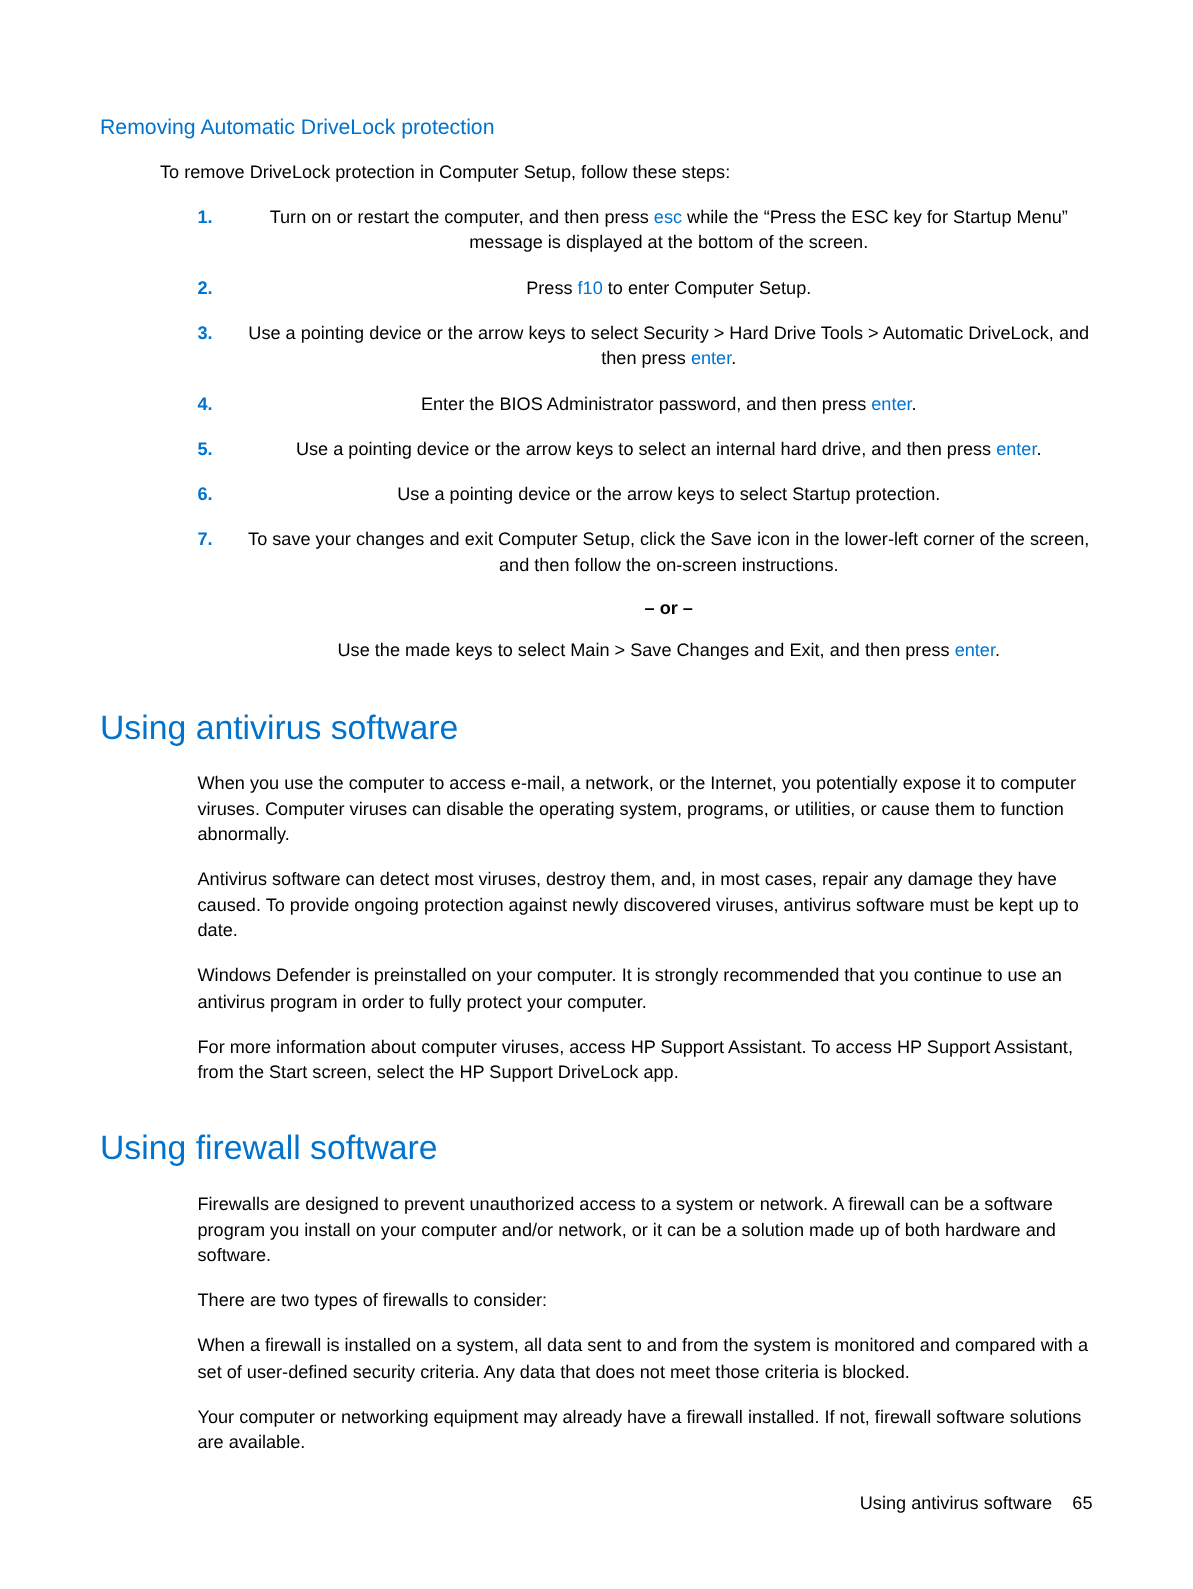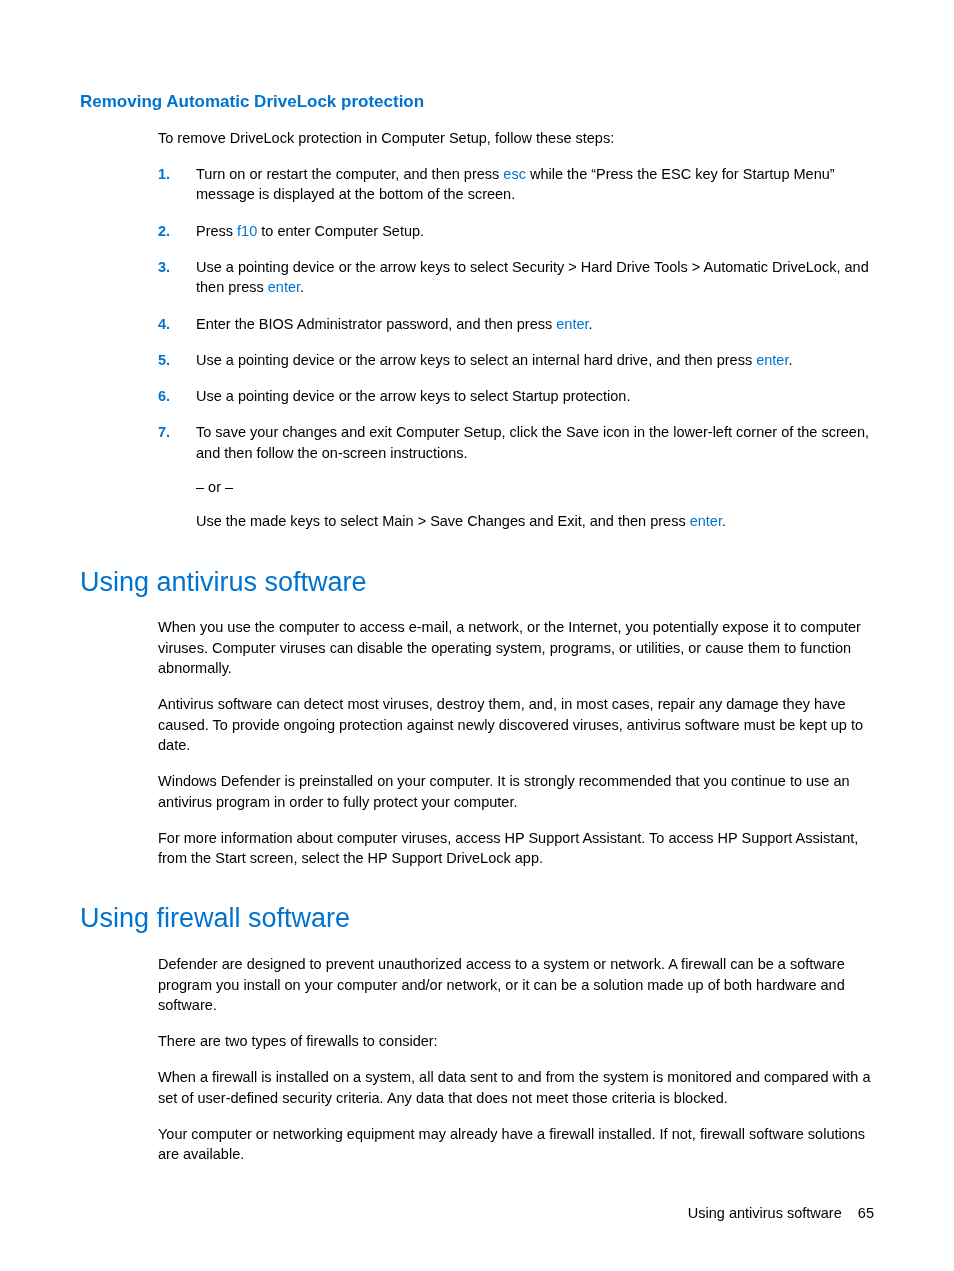--- a/index.html
+++ b/index.html
@@ -11,54 +11,55 @@
       width: 954px;
       height: 1271px;
       padding: 90px 80px 40px 80px;
       position: relative;
       line-height: 1.4;
     }
     .blue { color: #0073cf; }
     h3.section-subhead {
       color: #0073cf;
       font-size: 17px;
-      font-weight: 700;
+      font-weight: 400;
       margin-bottom: 14px;
     }
     h2.section-head {
       color: #0073cf;
       font-size: 27px;
       font-weight: 400;
       margin-top: 32px;
       margin-bottom: 16px;
     }
     .intro-text {
-      margin-left: 78px;
+      margin-left: 48px;
       margin-bottom: 16px;
     }
     ol.steps {
       list-style: none;
       margin-left: 78px;
       counter-reset: step;
     }
     ol.steps > li {
       position: relative;
       padding-left: 38px;
       margin-bottom: 16px;
+      text-align: center;
     }
     ol.steps > li::before {
       counter-increment: step;
       content: counter(step) ".";
       position: absolute;
       left: 0;
       top: 0;
       color: #0073cf;
       font-weight: 700;
     }
-    .or-block { margin-top: 14px; margin-bottom: 14px; }
+    .or-block { margin-top: 14px; margin-bottom: 14px; font-weight: bold; }
     .bold { font-weight: 400; }
     .body-para {
       margin-left: 78px;
       margin-bottom: 16px;
     }
     ul.bullets {
       list-style: none;
       margin-left: 78px;
       margin-bottom: 16px;
     }
@@ -70,21 +71,21 @@
     ul.bullets > li::before {
       content: "●";
       position: absolute;
       left: 2px;
       top: 2px;
       color: #0073cf;
       font-size: 9px;
     }
     .footer {
       position: absolute;
-      bottom: 48px;
+      bottom: 58px;
       right: 80px;
       font-size: 14.5px;
     }
   </style>
 </head>
 <body>
 
 <h3 class="section-subhead">Removing Automatic DriveLock protection</h3>
 <p class="intro-text">To remove DriveLock protection in Computer Setup, follow these steps:</p>
 
@@ -116,21 +117,21 @@
 
 <h2 class="section-head">Using antivirus software</h2>
 <p class="body-para">When you use the computer to access e-mail, a network, or the Internet, you potentially expose it to computer viruses. Computer viruses can disable the operating system, programs, or utilities, or cause them to function abnormally.</p>
 <p class="body-para">Antivirus software can detect most viruses, destroy them, and, in most cases, repair any damage they have caused. To provide ongoing protection against newly discovered viruses, antivirus software must be kept up to date.</p>
 <p class="body-para">Windows Defender is preinstalled on your computer. It is strongly recommended that you continue to use an antivirus program in order to fully protect your computer.</p>
 <p class="body-para">
   <span>For more information about computer viruses, access HP Support Assistant. To access HP Support Assistant, from the Start screen, select the </span><span class="bold">HP Support DriveLock</span><span> app.</span>
 </p>
 
 <h2 class="section-head">Using firewall software</h2>
-<p class="body-para">Defender are designed to prevent unauthorized access to a system or network. A firewall can be a software program you install on your computer and/or network, or it can be a solution made up of both hardware and software.</p>
+<p class="body-para">Firewalls are designed to prevent unauthorized access to a system or network. A firewall can be a software program you install on your computer and/or network, or it can be a solution made up of both hardware and software.</p>
 <p class="body-para">There are two types of firewalls to consider:</p>
 <ul class="bullets">
 </ul>
 <p class="body-para">When a firewall is installed on a system, all data sent to and from the system is monitored and compared with a set of user-defined security criteria. Any data that does not meet those criteria is blocked.</p>
 <p class="body-para">Your computer or networking equipment may already have a firewall installed. If not, firewall software solutions are available.</p>
 
 <div class="footer">
   <span>Using antivirus software</span>&nbsp;&nbsp;&nbsp;&nbsp;<span>65</span>
 </div>
 

